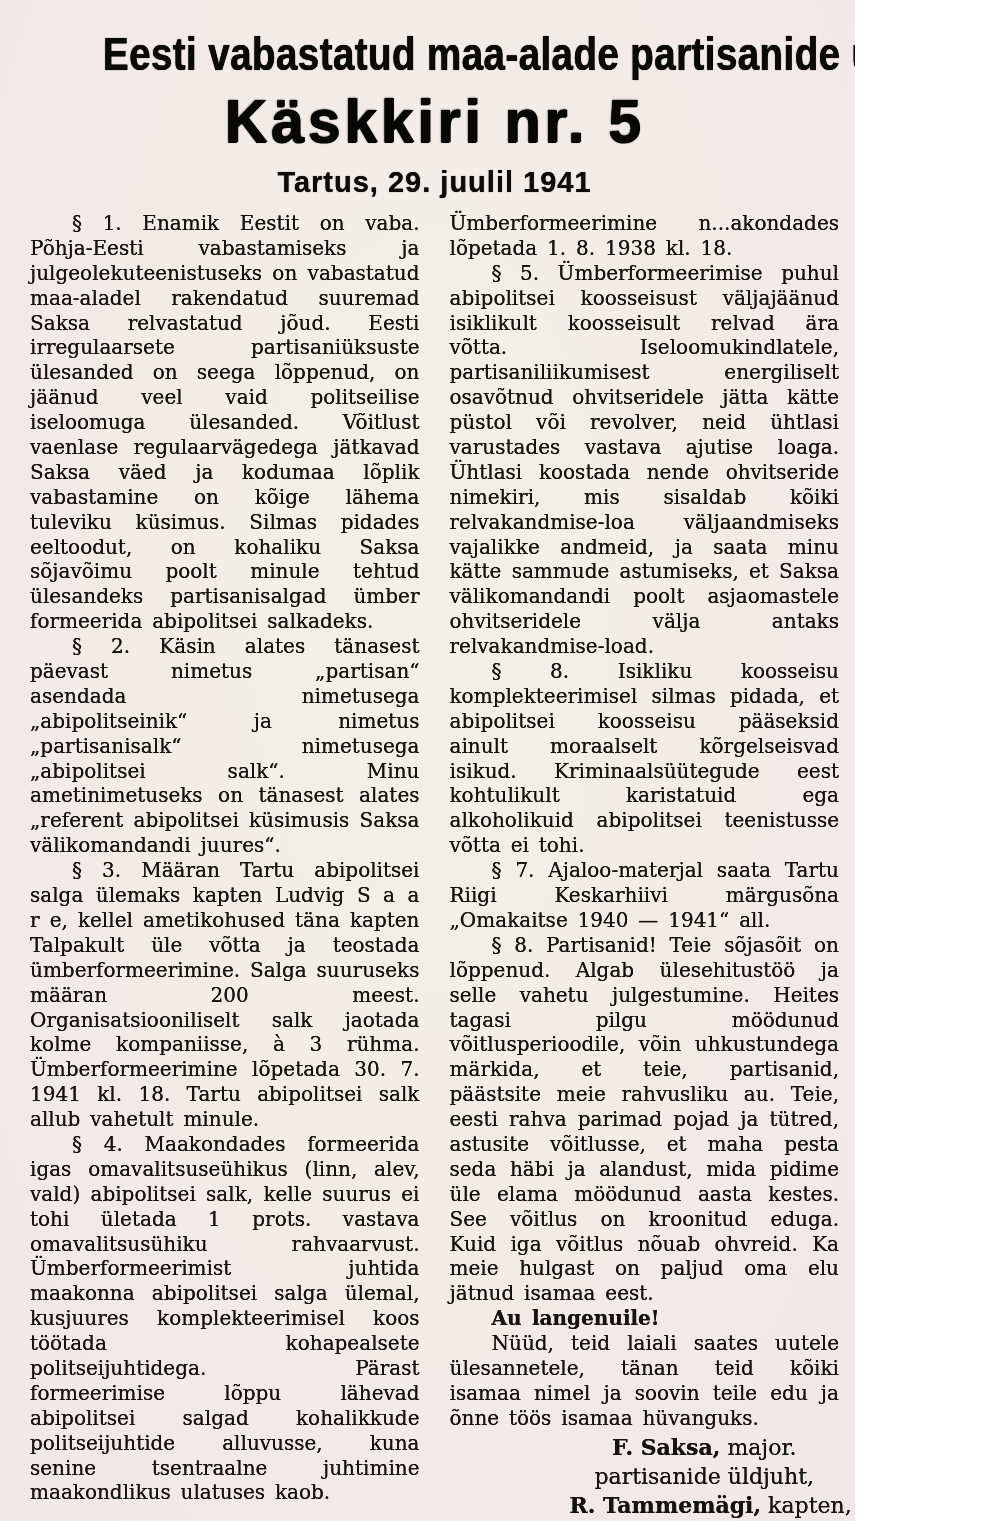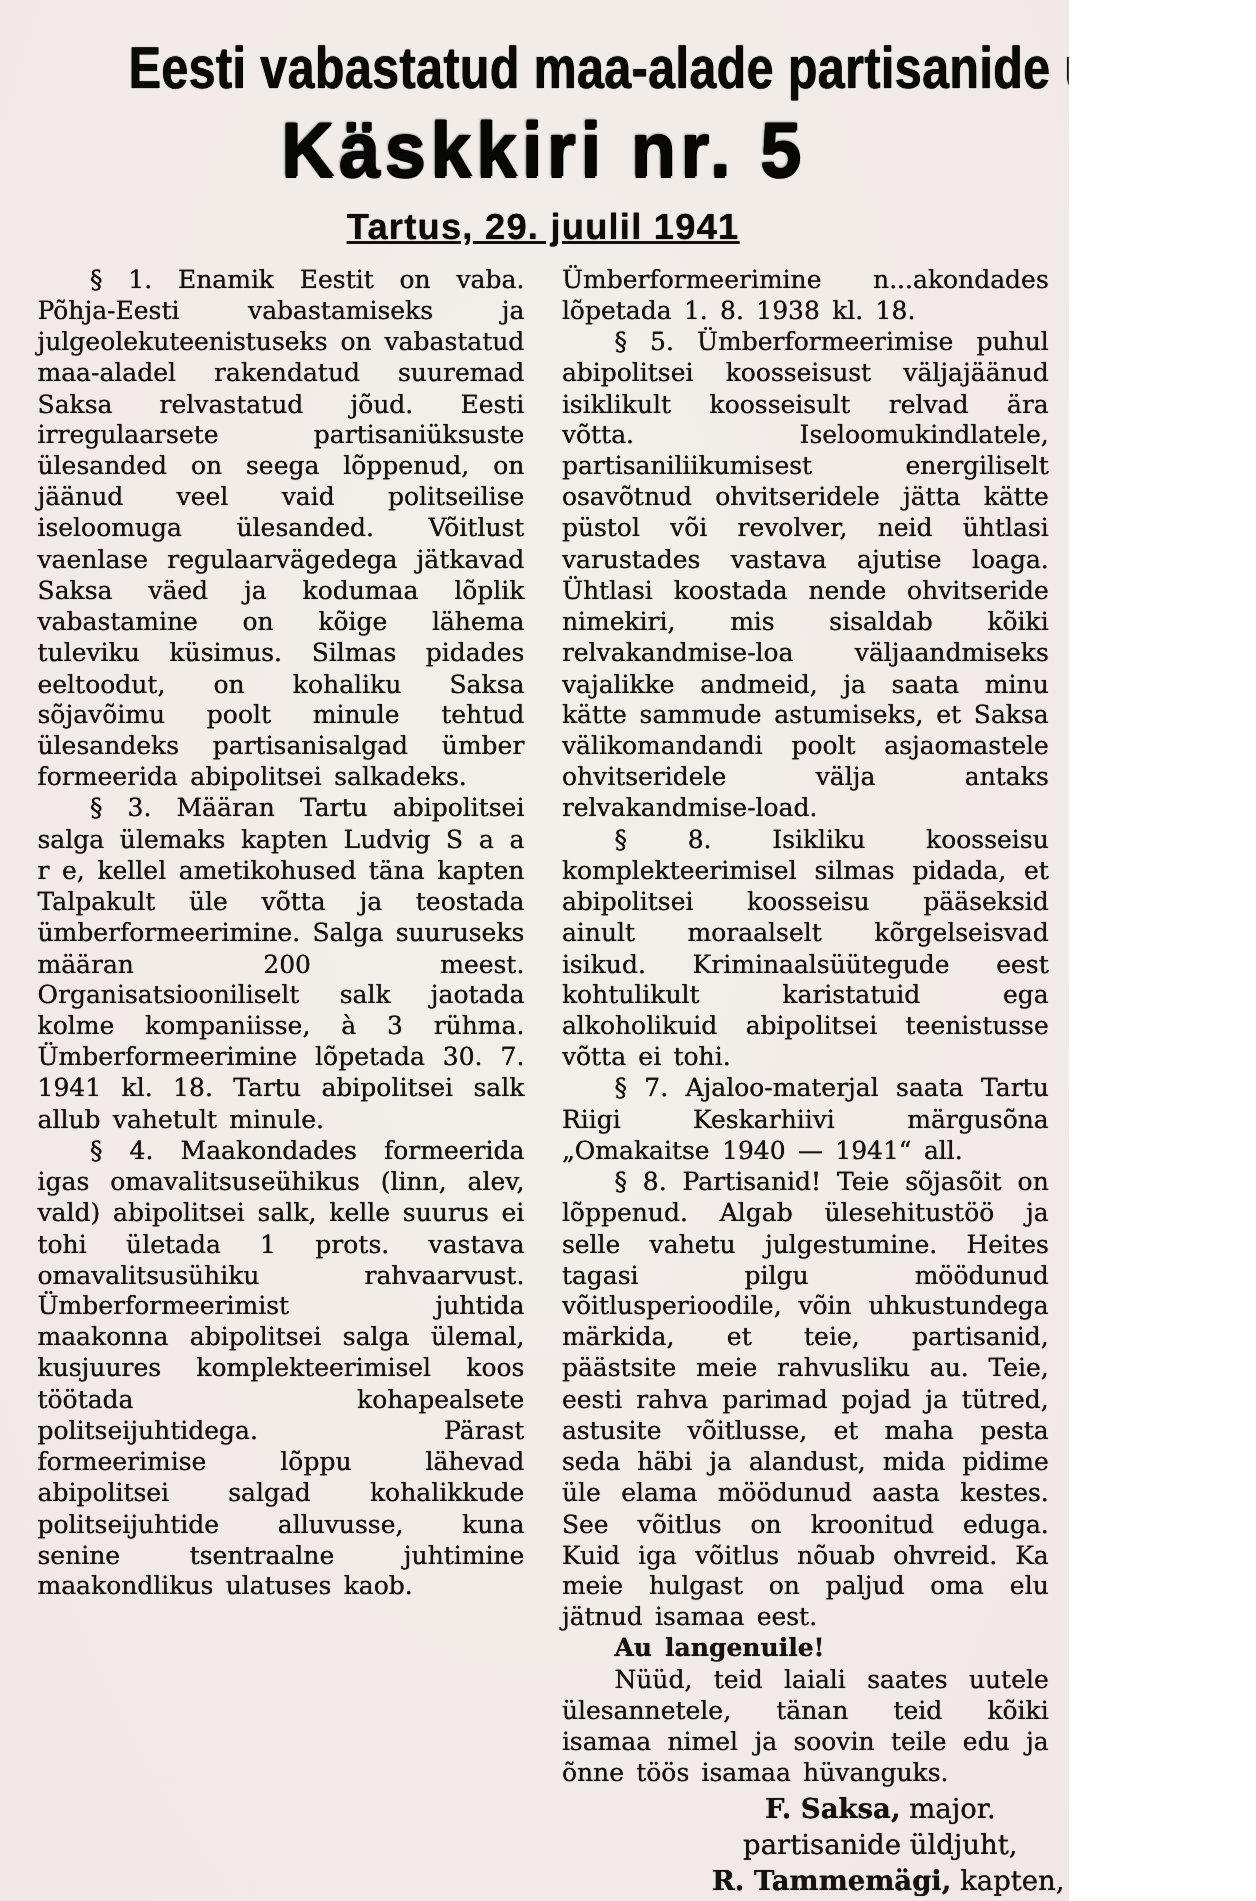--- a/index.html
+++ b/index.html
@@ -40,21 +40,20 @@
     transform-origin: 50% 50%;
   }
   .dateline {
     font-family: "Liberation Sans", sans-serif;
     font-weight: bold;
     font-size: 29px;
     margin-top: 10px;
     letter-spacing: 1px;
     color: #0d0c0a;
     text-shadow: 0 0 0.8px #000;
-    text-decoration: underline;
   }
   .columns {
     display: flex;
     gap: 30px;
     margin-top: 12px;
   }
   .col { flex: 1 1 0; min-width: 0; }
   .col p {
     margin: 0;
     font-size: 20px;
@@ -87,20 +86,21 @@
 <div class="page">
   <header>
     <div class="masthead">Eesti vabastatud maa-alade partisanide üldjuhi</div>
     <h1 class="doc-title">Käskkiri nr. 5</h1>
     <div class="dateline">Tartus, 29. juulil 1941</div>
   </header>
 
   <main class="columns">
     <section class="col">
       <p class="para">§ 1. Enamik Eestit on vaba. Põhja-Eesti vabastamiseks ja julgeolekuteenistuseks on vabastatud maa-aladel rakendatud suuremad Saksa relvastatud jõud. Eesti irregulaarsete partisaniüksuste ülesanded on seega lõppenud, on jäänud veel vaid politseilise iseloomuga ülesanded. Võitlust vaenlase regulaarvägedega jätkavad Saksa väed ja kodumaa lõplik vabastamine on kõige lähema tuleviku küsimus. Silmas pidades eeltoodut, on kohaliku Saksa sõjavõimu poolt minule tehtud ülesandeks partisanisalgad ümber formeerida abipolitsei salkadeks.</p>
+      <p class="para">§ 2. Käsin alates tänasest päevast nimetus „partisan“ asendada nimetusega „abipolitseinik“ ja nimetus „partisanisalk“ nimetusega „abipolitsei salk“. Minu ametinimetuseks on tänasest alates „referent abipolitsei küsimusis Saksa välikomandandi juures“.</p>
       <p class="para">§ 3. Määran Tartu abipolitsei salga ülemaks kapten Ludvig S a a r e, kellel ametikohused täna kapten Talpakult üle võtta ja teostada ümberformeerimine. Salga suuruseks määran 200 meest. Organisatsiooniliselt salk jaotada kolme kompaniisse, à 3 rühma. Ümberformeerimine lõpetada 30. 7. 1941 kl. 18. Tartu abipolitsei salk allub vahetult minule.</p>
       <p class="para">§ 4. Maakondades formeerida igas omavalitsuseühikus (linn, alev, vald) abipolitsei salk, kelle suurus ei tohi ületada 1 prots. vastava omavalitsusühiku rahvaarvust. Ümberformeerimist juhtida maakonna abipolitsei salga ülemal, kusjuures komplekteerimisel koos töötada kohapealsete politseijuhtidega. Pärast formeerimise lõppu lähevad abipolitsei salgad kohalikkude politseijuhtide alluvusse, kuna senine tsentraalne juhtimine maakondlikus ulatuses kaob.</p>
     </section>
 
     <section class="col">
       <p class="cont">Ümberformeerimine n...akondades lõpetada 1. 8. 1938 kl. 18.</p>
       <p class="para">§ 5. Ümberformeerimise puhul abipolitsei koosseisust väljajäänud isiklikult koosseisult relvad ära võtta. Iseloomukindlatele, partisaniliikumisest energiliselt osavõtnud ohvitseridele jätta kätte püstol või revolver, neid ühtlasi varustades vastava ajutise loaga. Ühtlasi koostada nende ohvitseride nimekiri, mis sisaldab kõiki relvakandmise-loa väljaandmiseks vajalikke andmeid, ja saata minu kätte sammude astumiseks, et Saksa välikomandandi poolt asjaomastele ohvitseridele välja antaks relvakandmise-load.</p>
       <p class="para">§ 8. Isikliku koosseisu komplekteerimisel silmas pidada, et abipolitsei koosseisu pääseksid ainult moraalselt kõrgelseisvad isikud. Kriminaalsüütegude eest kohtulikult karistatuid ega alkoholikuid abipolitsei teenistusse võtta ei tohi.</p>
       <p class="para">§ 7. Ajaloo-materjal saata Tartu Riigi Keskarhiivi märgusõna „Omakaitse 1940 — 1941“ all.</p>
       <p class="para">§ 8. Partisanid! Teie sõjasõit on lõppenud. Algab ülesehitustöö ja selle vahetu julgestumine. Heites tagasi pilgu möödunud võitlusperioodile, võin uhkustundega märkida, et teie, partisanid, päästsite meie rahvusliku au. Teie, eesti rahva parimad pojad ja tütred, astusite võitlusse, et maha pesta seda häbi ja alandust, mida pidime üle elama möödunud aasta kestes. See võitlus on kroonitud eduga. Kuid iga võitlus nõuab ohvreid. Ka meie hulgast on paljud oma elu jätnud isamaa eest.</p>

